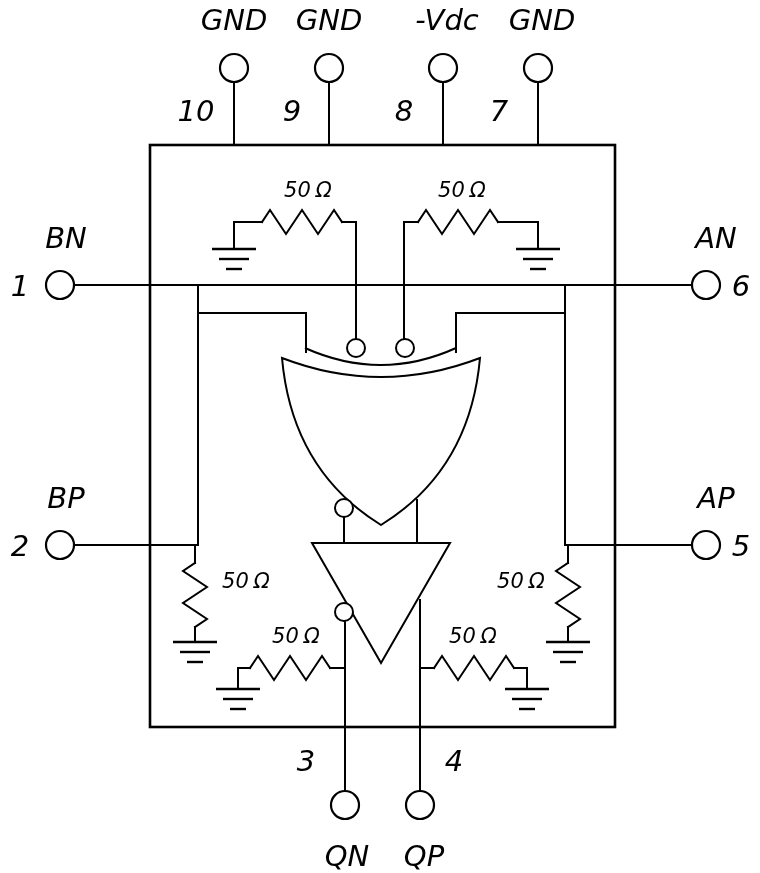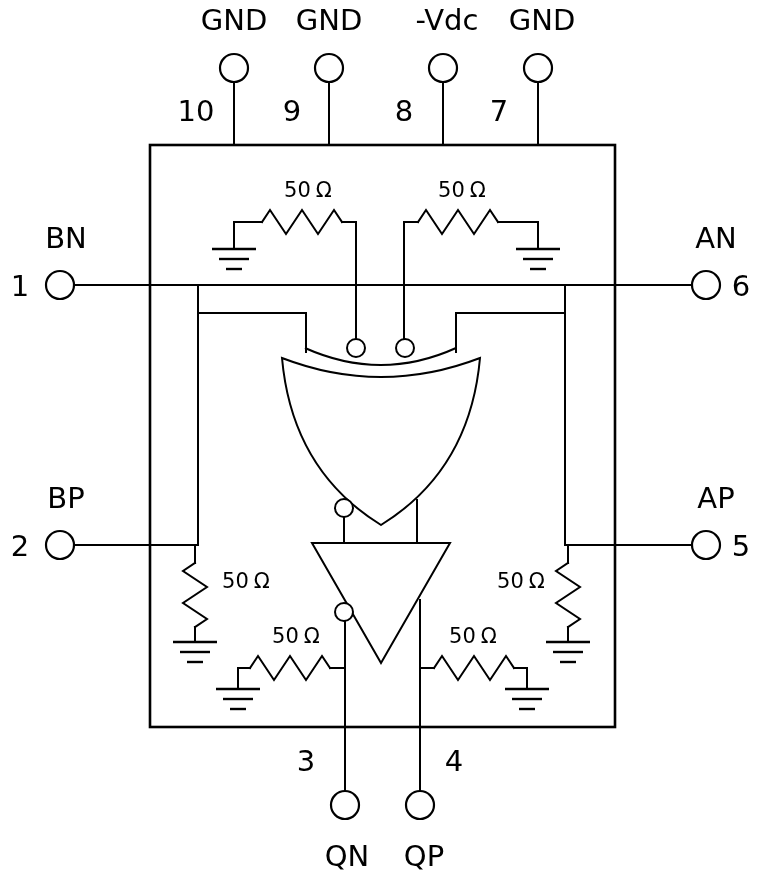--- a/index.html
+++ b/index.html
@@ -9,20 +9,21 @@
   }
   body {
     font-family: "DejaVu Sans", sans-serif;
   }
   #schematic-root {
     position: relative;
     width: 760px;
     height: 873px;
     background: #ffffff;
     overflow: hidden;
+    font-style: italic;
   }
   svg#schematic-svg {
     position: absolute;
     left: 0;
     top: 0;
     width: 760px;
     height: 873px;
   }
   .wire {
     stroke: #000000;

